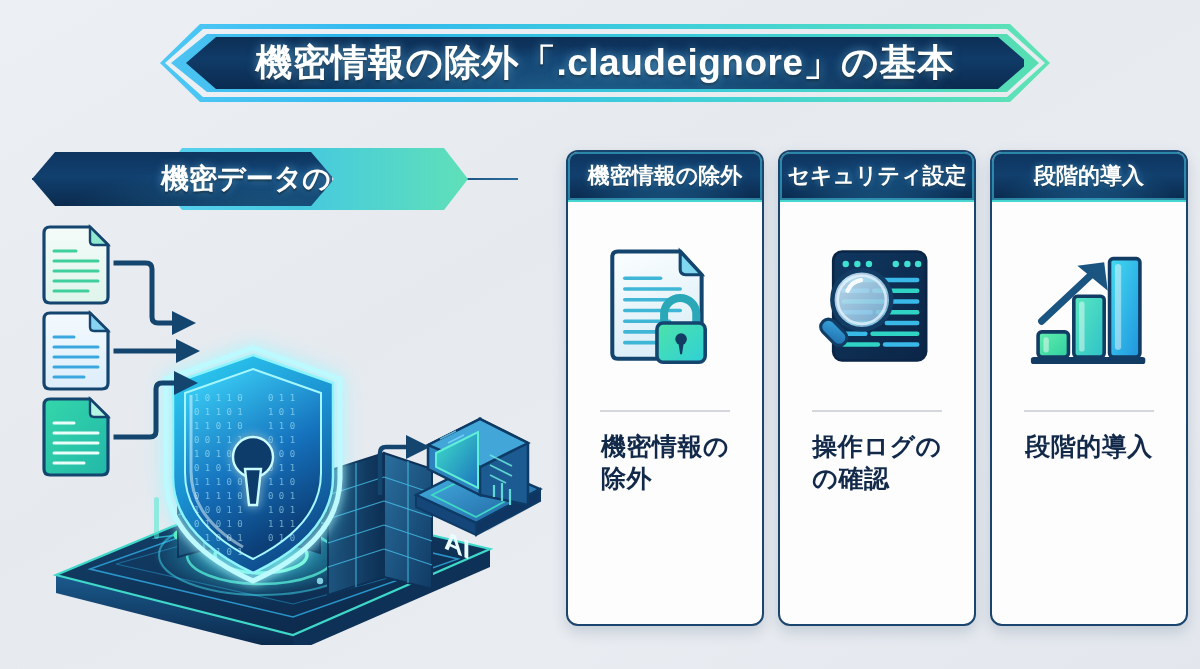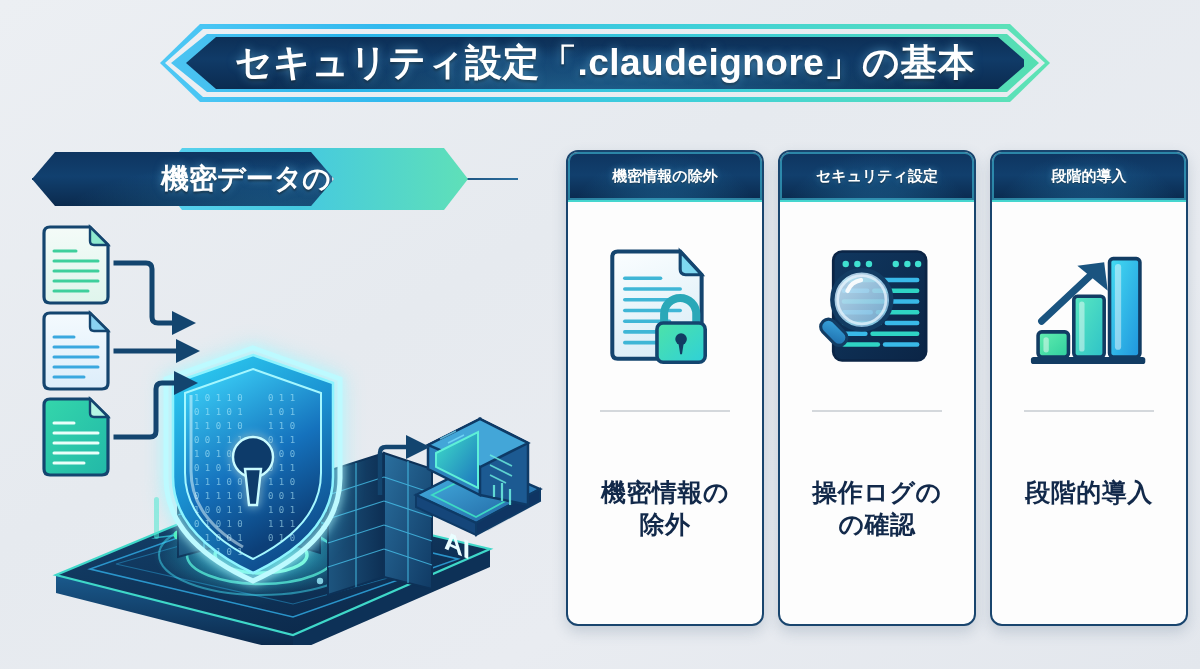--- a/index.html
+++ b/index.html
@@ -89,41 +89,41 @@
     width:100%; height:50px;
     background:
       radial-gradient(ellipse at 50% 150%, rgba(46,150,205,.45) 0%, rgba(10,45,85,0) 70%),
       linear-gradient(180deg,#0e3560 0%, #113f6d 48%, #0a2a4e 100%);
     border-bottom:2px solid #46d6cf;
     border-radius:9px 9px 0 0;
     display:flex; align-items:center; justify-content:center;
     box-shadow:inset 0 0 0 2px rgba(70,200,225,.55);
   }
   .card-head-text{
-    color:#fff; font-size:15px; font-weight:bold; white-space:nowrap;
+    color:#fff; font-size:22px; font-weight:bold; white-space:nowrap;
     text-shadow:0 0 6px rgba(120,210,255,.45), 0 1px 2px rgba(0,0,0,.55);
   }
   .card-icon{ height:208px; display:flex; align-items:center; justify-content:center; width:100%; }
   .card-div{ width:130px; height:2px; background:#d4d8dc; }
   .card-label{
     flex:1; display:flex; align-items:flex-start; justify-content:center;
-    padding-top:64px;
+    padding-top:18px;
     color:#12294a; font-size:25px; font-weight:bold; line-height:1.28;
-    text-align:center; letter-spacing:.5px;
+    letter-spacing:.5px;
   }
 </style>
 </head>
 <body>
 
 <div class="title-wrap">
   <div class="title-outer"></div>
   <div class="title-gap"></div>
   <div class="title-inner"></div>
   <div class="title-core">
-    <span class="title-text">セキュリティ設定「.claudeignore」の基本</span>
+    <span class="title-text">機密情報の除外「.claudeignore」の基本</span>
   </div>
 </div>
 
 <div class="left-panel">
 
   <div class="left-head">
     <div class="lh-line l"></div>
     <div class="lh-line r"></div>
     <div class="lh-badge"></div>
     <div class="lh-badge-in">

